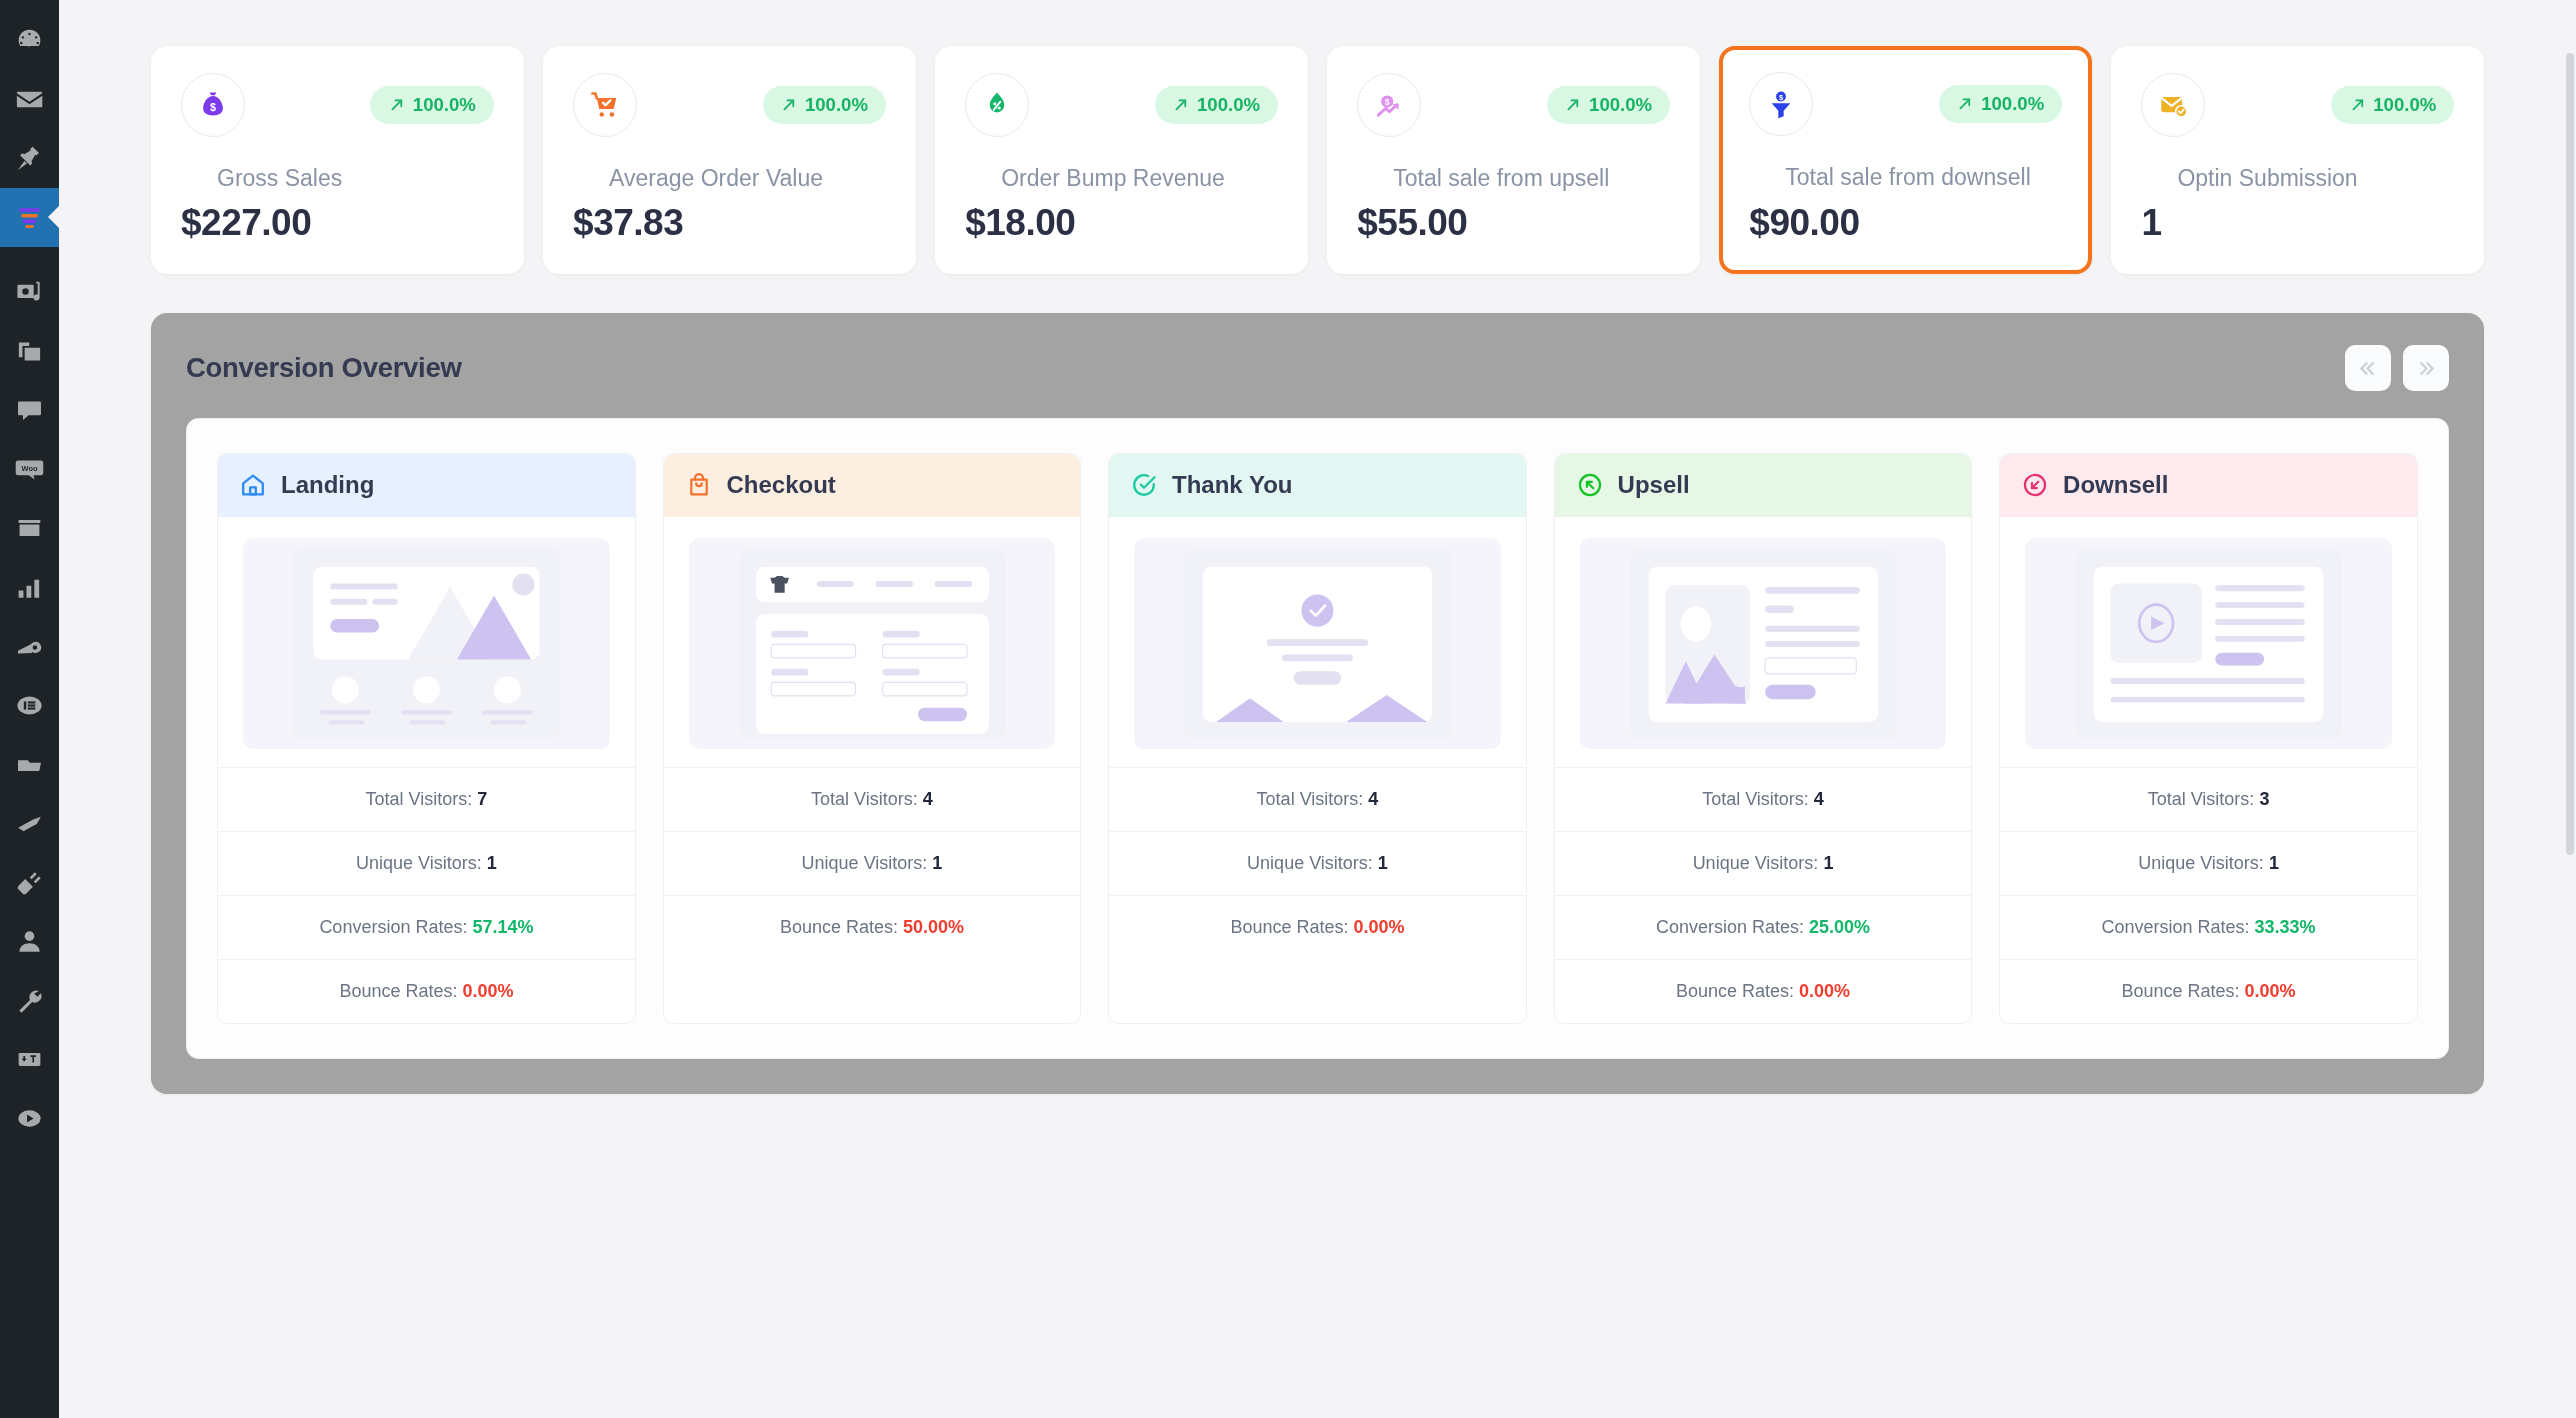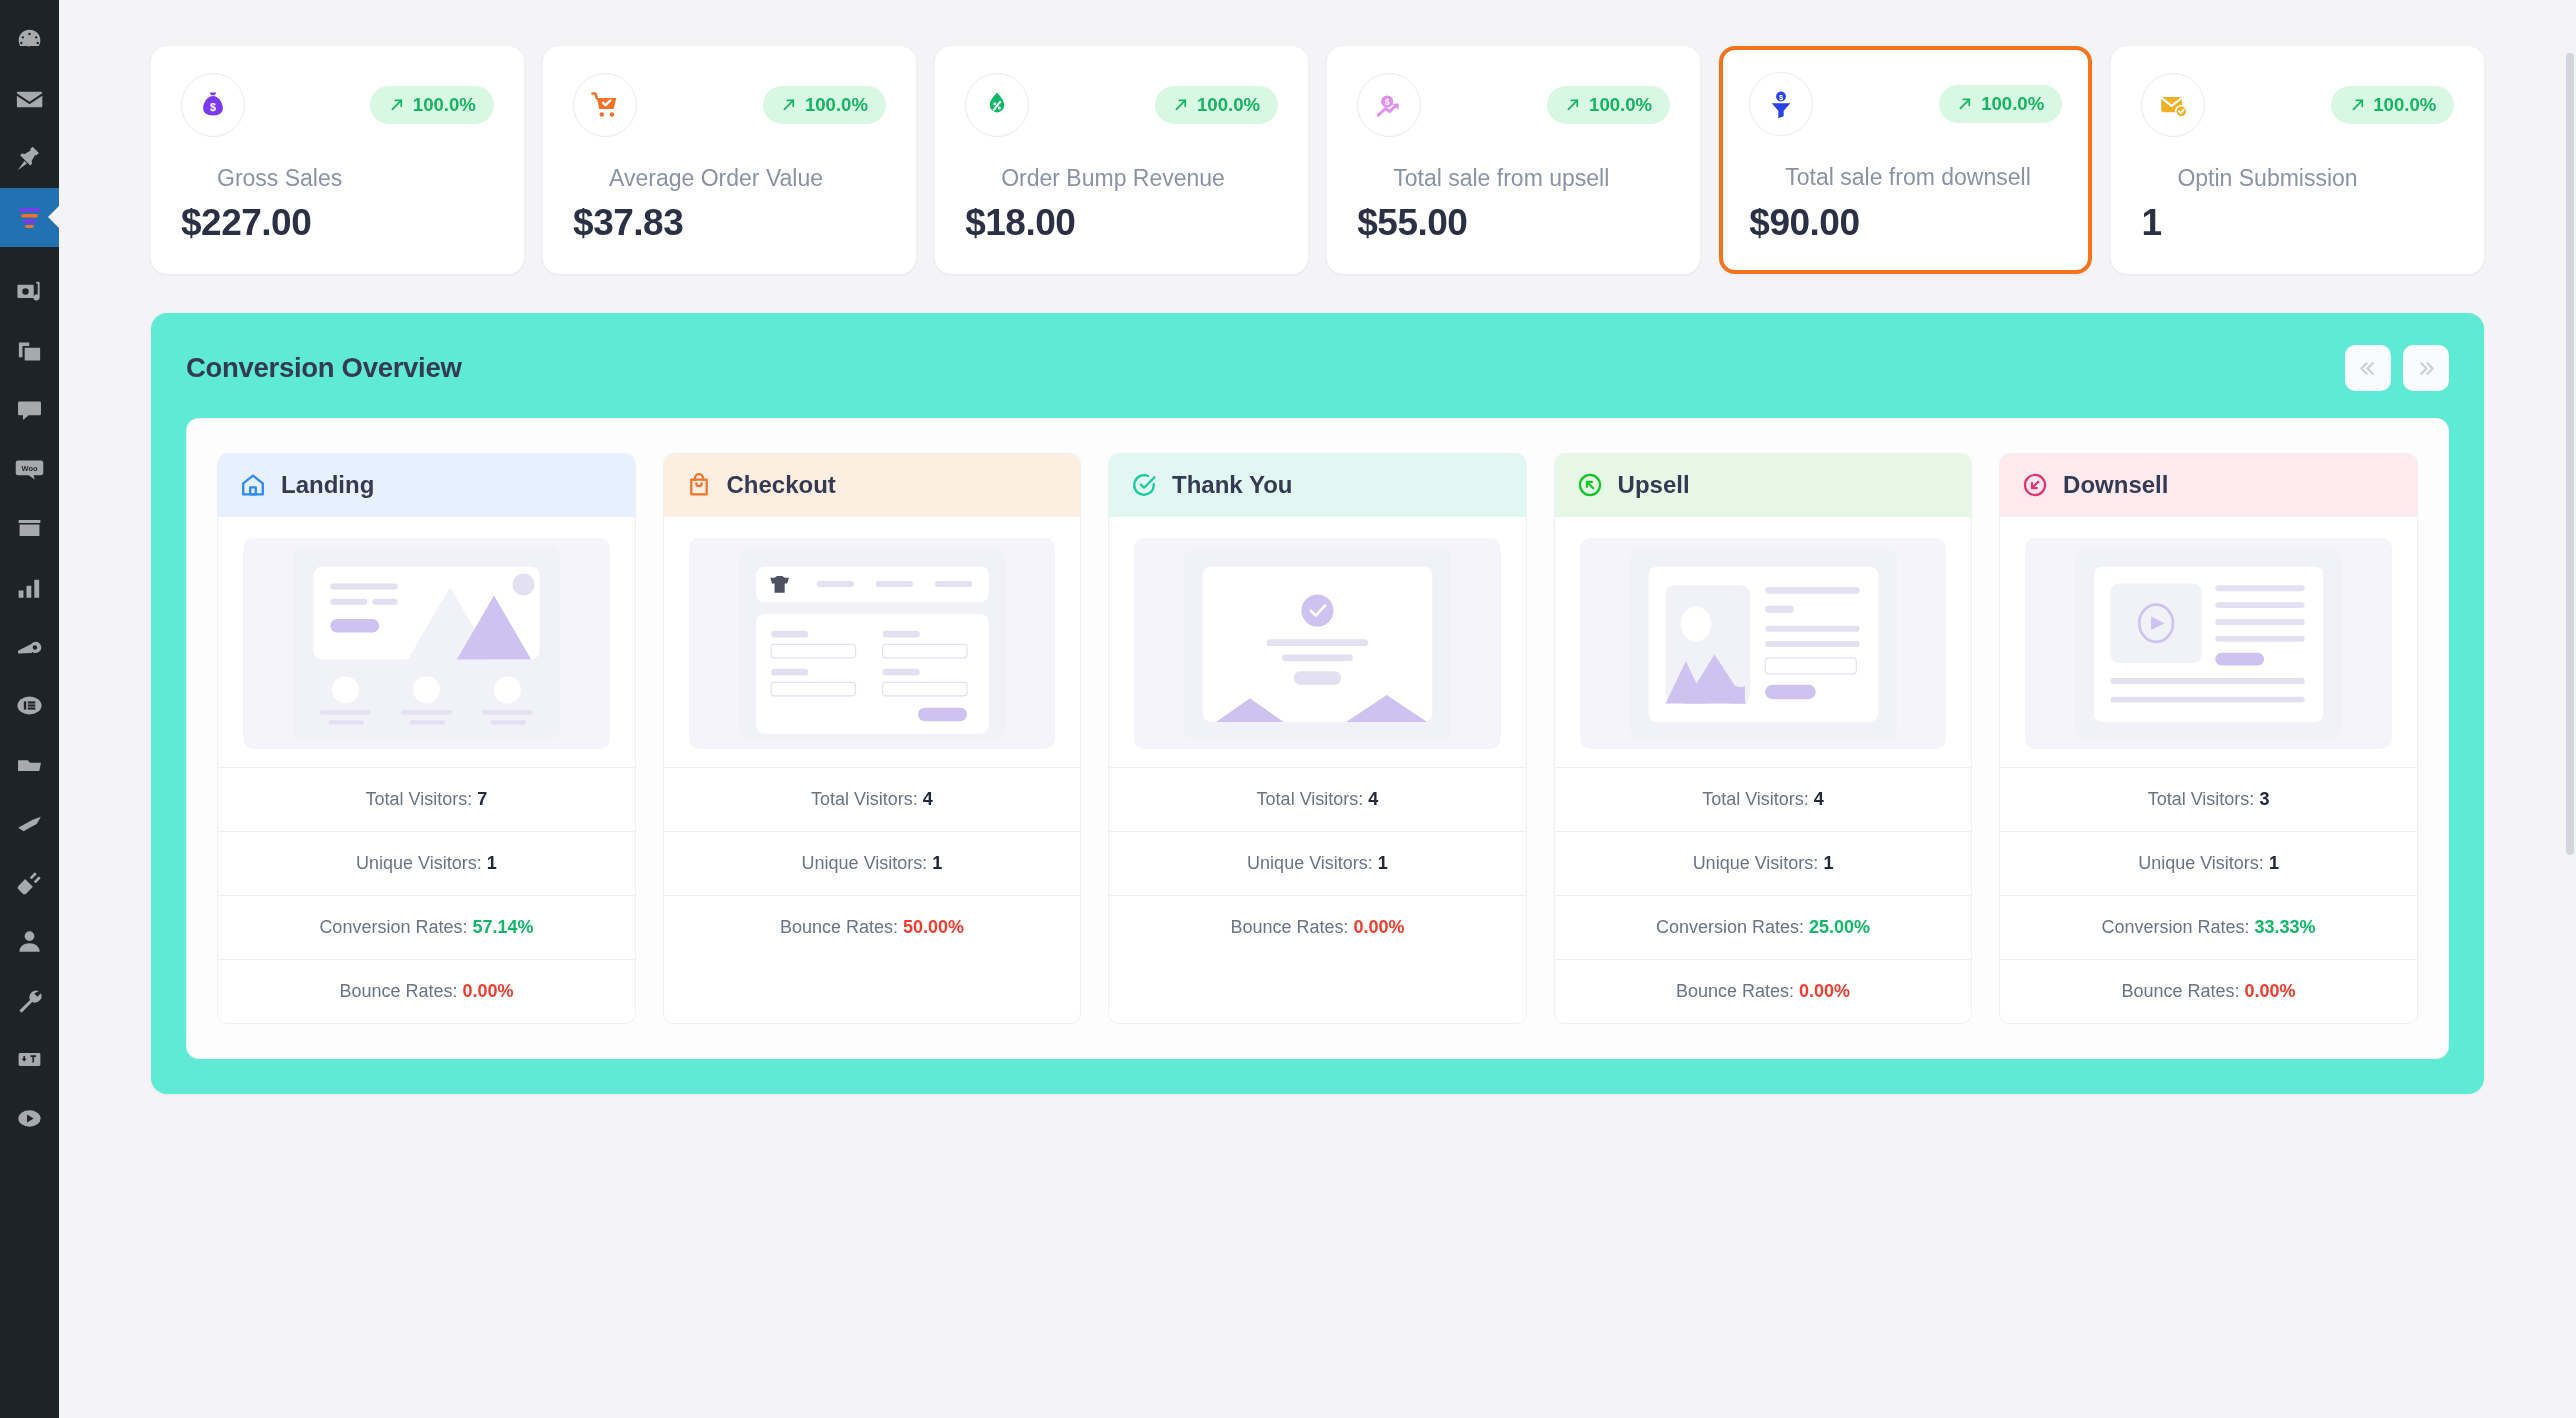--- a/index.html
+++ b/index.html
@@ -105,21 +105,21 @@
     background: #d8f8e3; color: #18b364;
     border-radius: 19.5px; padding: 8px 17.7px;
     font-size: 18.6px; font-weight: 700;
   }
   .stat-badge svg { width: 17.7px; height: 17.7px; stroke: #18b364; fill: none; stroke-width: 2.4; stroke-linecap: round; stroke-linejoin: round; }
   .stat-label { font-size: 23px; color: #8a93a5; margin-bottom: 10.6px; font-weight: 400; margin-left: 36px; }
   .stat-value { font-size: 37px; font-weight: 700; color: #2b3045; letter-spacing: -0.5px; }
 
   
   .panel {
-    background: #5eead4; border-radius: 16px;
+    background: #a3a3a3; border-radius: 16px;
     margin: 0 41px;
     padding: 32px 35px 35px 35px;
     box-shadow: 0 0.9px 2.7px rgba(16,24,40,.055);
   }
   .panel-head { display: flex; align-items: center; justify-content: space-between; margin-bottom: 26.6px; }
   .panel-title { font-size: 27.5px; font-weight: 700; color: #343a52; letter-spacing: -0.3px; }
   .panel-nav { display: flex; gap: 12.4px; }
   .nav-btn {
     width: 46px; height: 46px; border-radius: 10.6px;
     background: #fafbfc;

